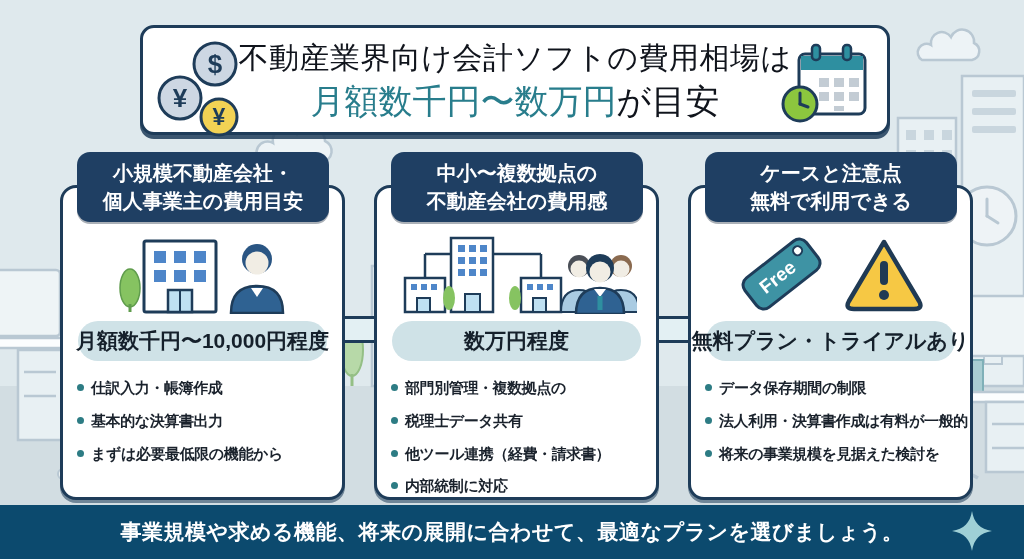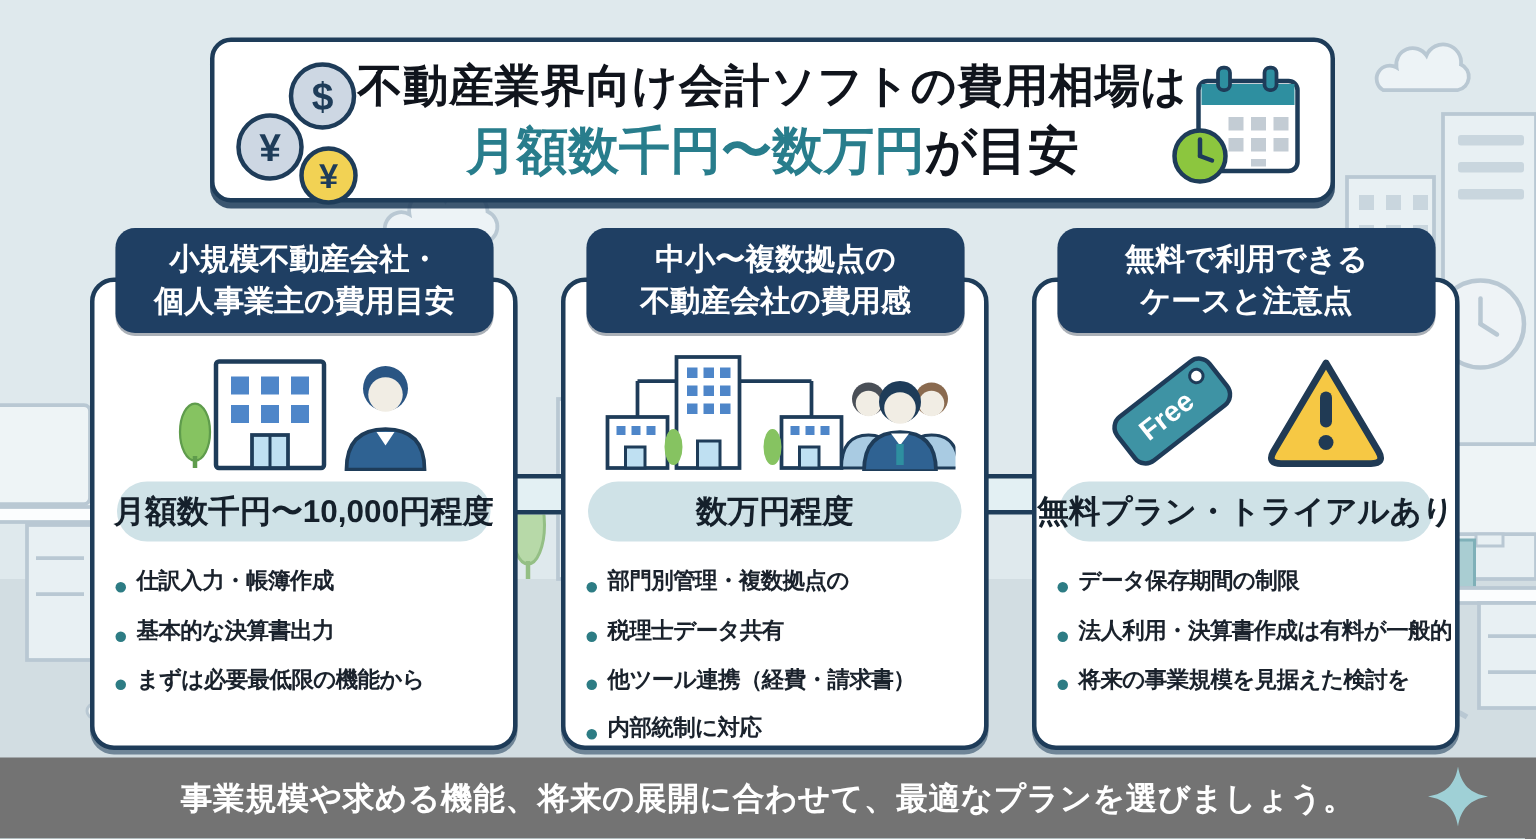--- a/index.html
+++ b/index.html
@@ -9,21 +9,21 @@
     font-family:"Liberation Sans","DejaVu Sans",sans-serif;
   }
   .bg-decor { position:absolute; left:0; top:0; z-index:0; }
 
   
   .banner {
     position:absolute; left:140px; top:25px; width:750px; height:110px;
     background:#ffffff; border:3px solid #1e3c59; border-radius:14px;
     box-shadow:0 4px 0 rgba(30,60,89,.85); z-index:5; box-sizing:border-box;
   }
-  .banner-title { position:absolute; left:0; right:0; top:10px; text-align:center; font-weight:bold; }
+  .banner-title { position:absolute; left:0; right:0; top:10px; text-align:center; font-weight:normal; }
   .t1 { display:block; font-size:30px; color:#10141c; letter-spacing:.5px; line-height:1.3; }
   .t2 { display:block; font-size:34px; line-height:1.3; margin-top:2px; }
   .t2 .hl   { color:#287d8c; }
   .t2 .rest { color:#10141c; }
   .coins-wrap    { position:absolute; left:10px;  top:8px;  }
   .calendar-wrap { position:absolute; right:14px; top:12px; }
 
   
   .card {
     position:absolute; top:185px; width:285px; height:315px;
@@ -41,37 +41,37 @@
   .tab span { display:block; }
 
   .icons-row { margin-top:46px; height:80px; display:flex; align-items:flex-end; justify-content:center; gap:10px; }
   .pill {
     margin:7px auto 0; width:89%; height:40px; background:#cfe2e7;
     border-radius:22px; display:flex; align-items:center; justify-content:center;
     font-size:21px; font-weight:bold; color:#15202b; white-space:nowrap;
   }
   .bullets { margin:16px 0 0; padding:0 2px 0 14px; list-style:none; }
   .bullets li {
-    display:flex; align-items:center; gap:7px;
+    display:flex; align-items:flex-start; gap:7px;
     font-size:15px; font-weight:bold; color:#1a222c; letter-spacing:-0.4px;
     line-height:1.45; margin-bottom:11px; white-space:nowrap;
   }
   .dot { flex:0 0 auto; width:7px; height:7px; border-radius:50%; background:#2d7c84; margin-top:7px; }
 
   .connector {
     position:absolute; top:316px; height:21px; background:#e3f0f3;
     border-top:3px solid #1e3c59; border-bottom:3px solid #1e3c59; z-index:1;
   }
   .connector.g1 { left:343px; width:33px; }
   .connector.g2 { left:657px; width:33px; }
 
   
   .footer {
     position:absolute; left:0; bottom:0; width:1024px; height:54px;
-    background:#737373; display:flex; align-items:center; justify-content:center; z-index:6;
+    background:#0c4a6e; display:flex; align-items:center; justify-content:center; z-index:6;
   }
   .footer-text { color:#ffffff; font-weight:bold; font-size:21px; letter-spacing:.5px; }
   .sparkle { position:absolute; right:32px; top:6px; }
 </style>
 </head>
 <body>
 
 <div class="stage">
 
   <svg class="bg-decor" width="1024" height="559" viewBox="0 0 1024 559">
@@ -213,22 +213,22 @@
 
   <div class="tab c1">
     <span>小規模不動産会社・</span>
     <span>個人事業主の費用目安</span>
   </div>
   <div class="tab c2">
     <span>中小〜複数拠点の</span>
     <span>不動産会社の費用感</span>
   </div>
   <div class="tab c3">
+    <span>ケースと注意点</span>
     <span>無料で利用できる</span>
-    <span>ケースと注意点</span>
   </div>
 
   <div class="connector g1"></div>
   <div class="connector g2"></div>
 
   <div class="card c1">
     <div class="icons-row">
       <svg width="172" height="82" viewBox="0 0 172 82">
         <ellipse cx="13" cy="56" rx="10" ry="19" fill="#86c361" stroke="#5f9c4c" stroke-width="1.5"></ellipse>
         <line x1="13" y1="72" x2="13" y2="80" stroke="#5f9c4c" stroke-width="3"></line>

